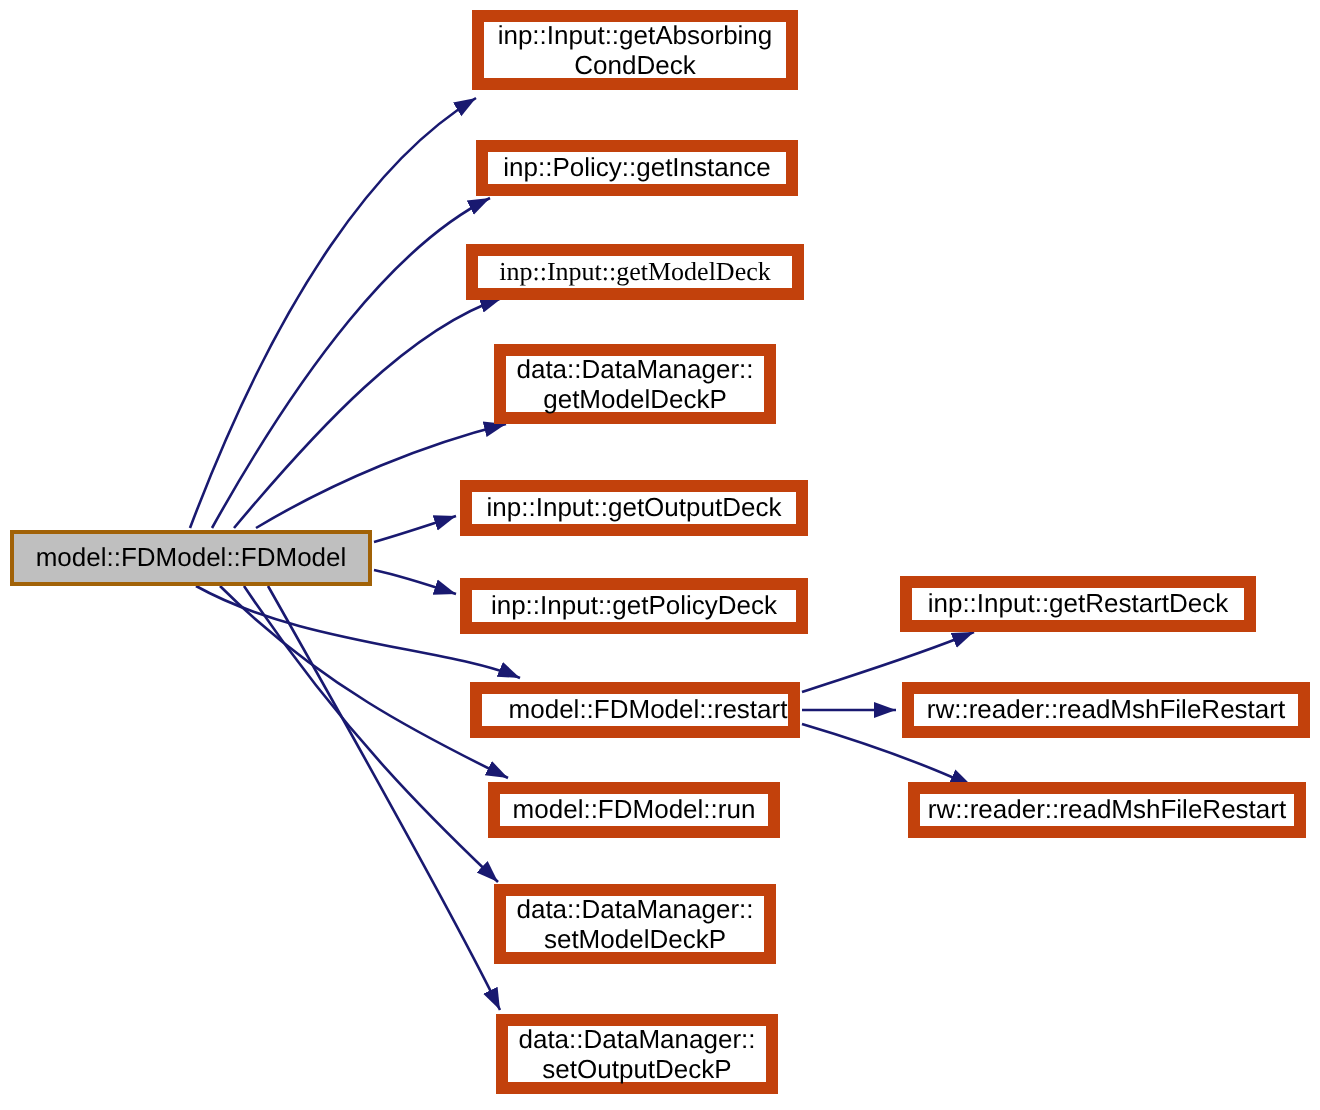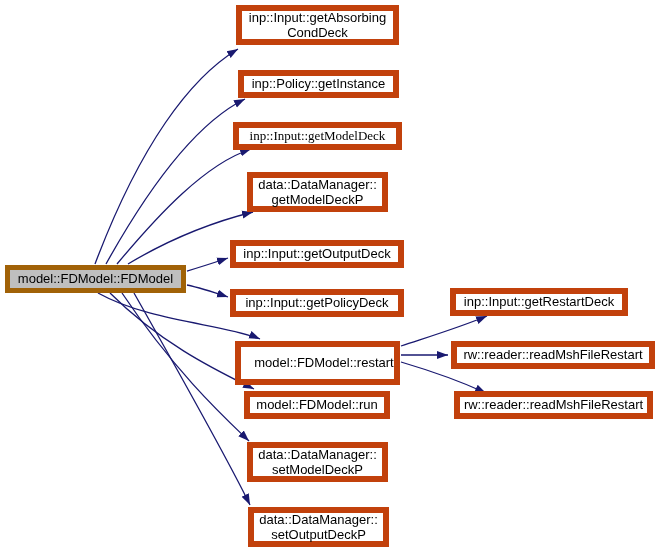--- a/index.html
+++ b/index.html
@@ -34,21 +34,21 @@
     line-height: 1.18;
     display: flex;
     align-items: center;
     justify-content: center;
     text-align: center;
     white-space: pre-line;
     cursor: pointer;
   }
   .node.root {
     background: #bfbfbf;
-    border: 5px solid #a16207;
+    border: 2px solid #a16207;
     cursor: default;
   }
 </style>
 </head>
 <body>
 
 <div id="canvas">
 
   <svg id="edges" viewBox="0 0 660 555" xmlns="http://www.w3.org/2000/svg">
     <defs>
@@ -82,21 +82,21 @@
 
   <div class="node" style="left:233px; top:122px; width:169px; height:28px;font-family:Liberation Serif, serif;">inp::Input::getModelDeck</div>
 
   <div class="node" style="left:247px; top:172px; width:141px; height:40px;">data::DataManager::
 getModelDeckP</div>
 
   <div class="node" style="left:230px; top:240px; width:174px; height:28px;">inp::Input::getOutputDeck</div>
 
   <div class="node" style="left:230px; top:289px; width:174px; height:28px;">inp::Input::getPolicyDeck</div>
 
-  <div class="node" style="left:235px; top:341px; width:165px; height:44px;padding-left:13px;">model::FDModel::restart</div>
+  <div class="node" style="left:235px; top:341px; width:165px; height:28px;padding-left:13px;">model::FDModel::restart</div>
 
   <div class="node" style="left:244px; top:391px; width:146px; height:28px;">model::FDModel::run</div>
 
   <div class="node" style="left:247px; top:442px; width:141px; height:40px;">data::DataManager::
 setModelDeckP</div>
 
   <div class="node" style="left:248px; top:507px; width:141px; height:40px;">data::DataManager::
 setOutputDeckP</div>
 
   <div class="node" style="left:450px; top:288px; width:178px; height:28px;">inp::Input::getRestartDeck</div>

